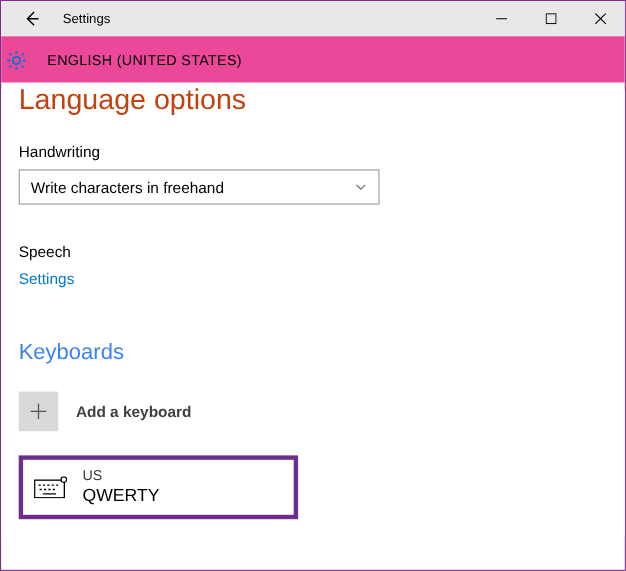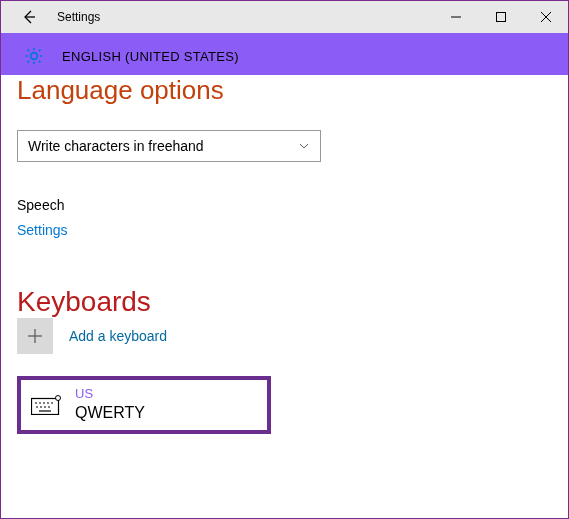--- a/index.html
+++ b/index.html
@@ -2,39 +2,39 @@
 <html><head>
   <meta charset="utf-8">
   <style>
     * { margin: 0; padding: 0; box-sizing: border-box; font-family: "Segoe UI", Arial, sans-serif; }
     body { width: 569px; height: 519px; background: #fff; border: 1px solid #7b2d8e; overflow: hidden; }
     .titlebar { height: 32px; background: #e8e8e8; display: flex; align-items: center; padding: 0 0 0 12px; }
     .back-btn { width: 32px; height: 32px; display: flex; align-items: center; justify-content: center; cursor: pointer; }
     .title { font-size: 12px; margin-left: 12px; color: #000; }
     .winctrls { margin-left: auto; display: flex; }
     .winbtn { width: 45px; height: 32px; display: flex; align-items: center; justify-content: center; cursor: pointer; }
-    .subheader { height: 48px; background: #8b5cf6; display: flex; align-items: center; padding: 0 0 0 23px; border-bottom: 2px solid #a16207; }
+    .subheader { height: 48px; background: #ec4899; display: flex; align-items: center; padding: 0 0 0 4px; border-bottom: 5px solid #a16207; }
     .gear { width: 20px; height: 20px; color: #0078d4; }
     .lang-header { font-size: 13px; margin-left: 18px; color: #000; letter-spacing: 0.3px; }
     .content { padding: 0 16px 16px 16px; background: #fff; }
     .page-title { font-size: 26px; font-weight: 300; color: #c2410c; margin-top: -6px; margin-bottom: 24px; }
     .field-label { font-size: 14px; color: #000; margin-bottom: 8px; }
-    .dropdown { width: 304px; height: 32px; border: 1px solid #999; display: flex; align-items: center; padding: 0 10px; cursor: pointer; background: #fff; margin-bottom: 28px; }
+    .dropdown { width: 328px; height: 32px; border: 1px solid #999; display: flex; align-items: center; padding: 0 10px; cursor: pointer; background: #fff; margin-bottom: 28px; }
     .dropdown-text { font-size: 14px; color: #000; flex: 1; }
     .chevron { color: #666; }
     .section-label { font-size: 14px; color: #000; margin-bottom: 8px; margin-top: 35px; }
     .link { font-size: 14px; color: #0078d4; cursor: pointer; margin-bottom: 48px; display: inline-block; }
-    .keyboards-title { font-size: 28px; font-weight: 300; color: #b91c1c; }
+    .keyboards-title { font-size: 20px; font-weight: 300; color: #3b82f6; margin-bottom: 24px; }
     .add-row { display: flex; align-items: center; margin-bottom: 22px; cursor: pointer; }
     .plus-box { width: 36px; height: 36px; background: #d9d9d9; display: flex; align-items: center; justify-content: center; margin-right: 16px; }
-    .add-label { font-size: 14px; color: #0369a1; }
+    .add-label { font-size: 14px; color: #404040; font-weight: bold; }
     .kb-item { width: 254px; height: 58px; border: 4px solid #6b2d8e; display: flex; align-items: center; padding: 0 10px; cursor: pointer; }
     .kb-icon { margin-right: 14px; }
     .kb-text { display: flex; flex-direction: column; }
-    .kb-name { font-size: 13px; color: #8b5cf6; line-height: 1.3; }
+    .kb-name { font-size: 13px; color: #404040; line-height: 1.3; }
     .kb-layout { font-size: 16px; color: #000; line-height: 1.3; }
   </style>
 </head>
 <body>
 
 <div class="titlebar">
   <div class="back-btn">
     <svg width="16" height="16" viewBox="0 0 16 16">
         <path d="M10 2 L4 8 L10 14" stroke="#000" stroke-width="1.3" fill="none"></path>
         <path d="M4 8 L14 8" stroke="#000" stroke-width="1.3"></path>
@@ -65,20 +65,21 @@
   <svg class="gear" viewBox="0 0 24 24" width="20" height="20">
     <path fill="none" stroke="#0078d4" stroke-width="2" d="M12 8a4 4 0 100 8 4 4 0 000-8z"></path>
     <path fill="none" stroke="#0078d4" stroke-width="2" d="M12 2v3M12 19v3M4.2 4.2l2.1 2.1M17.7 17.7l2.1 2.1M2 12h3M19 12h3M4.2 19.8l2.1-2.1M17.7 6.3l2.1-2.1"></path>
   </svg>
   <span class="lang-header">ENGLISH (UNITED STATES)</span>
 </div>
 
 <div class="content">
   <div class="page-title">Language options</div>
 
+  <div class="field-label">Handwriting</div>
   <div class="dropdown">
     <span class="dropdown-text">Write characters in freehand</span>
     <svg class="chevron" width="12" height="12" viewBox="0 0 12 12">
         <path d="M2 4 L6 8 L10 4" stroke="#666" stroke-width="1" fill="none"></path>
       </svg>
   </div>
 
   <div class="section-label">Speech</div>
   <a class="link">Settings</a>
 

